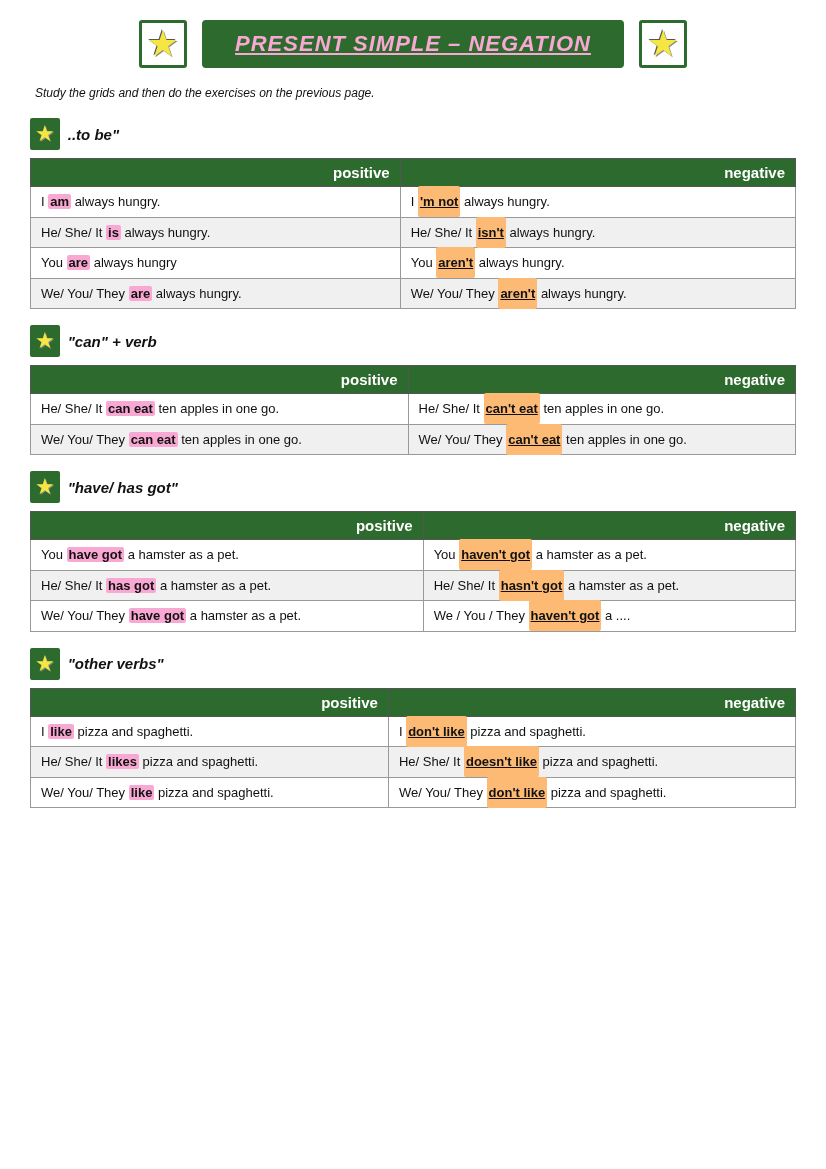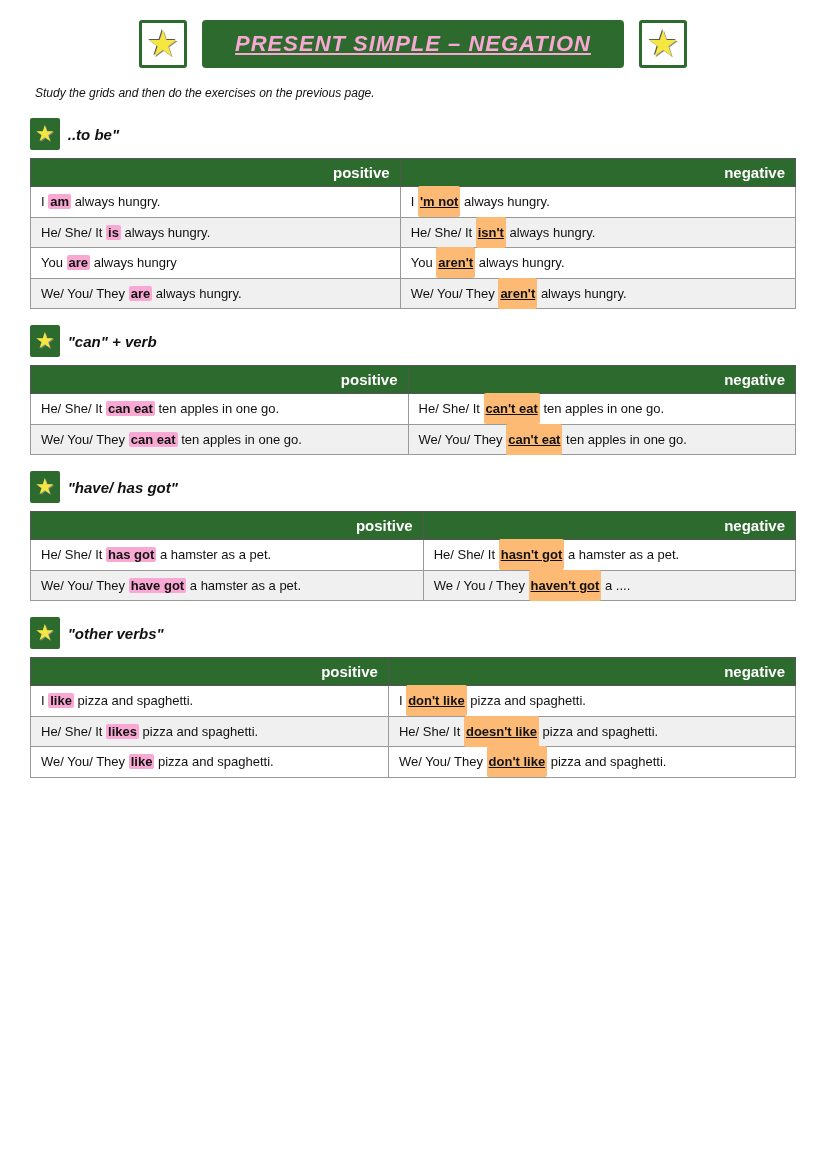--- a/index.html
+++ b/index.html
@@ -206,20 +206,24 @@
 </div>
 <table class="grammar-table">
   <thead>
     <tr>
       <th>positive</th>
       <th>negative</th>
     </tr>
   </thead>
   <tbody>
     <tr>
+      <td>You <span class="hl">have got</span> a hamster as a pet.</td>
+      <td>You <span class="hl-neg">haven't got</span> a hamster as a pet.</td>
+    </tr>
+    <tr>
       <td>He/ She/ It <span class="hl">has got</span> a hamster as a pet.</td>
       <td>He/ She/ It <span class="hl-neg">hasn't got</span> a hamster as a pet.</td>
     </tr>
     <tr>
       <td>We/ You/ They <span class="hl">have got</span> a hamster as a pet.</td>
       <td>We / You / They <span class="hl-neg">haven't got</span> a ....</td>
     </tr>
   </tbody>
 </table>
 

